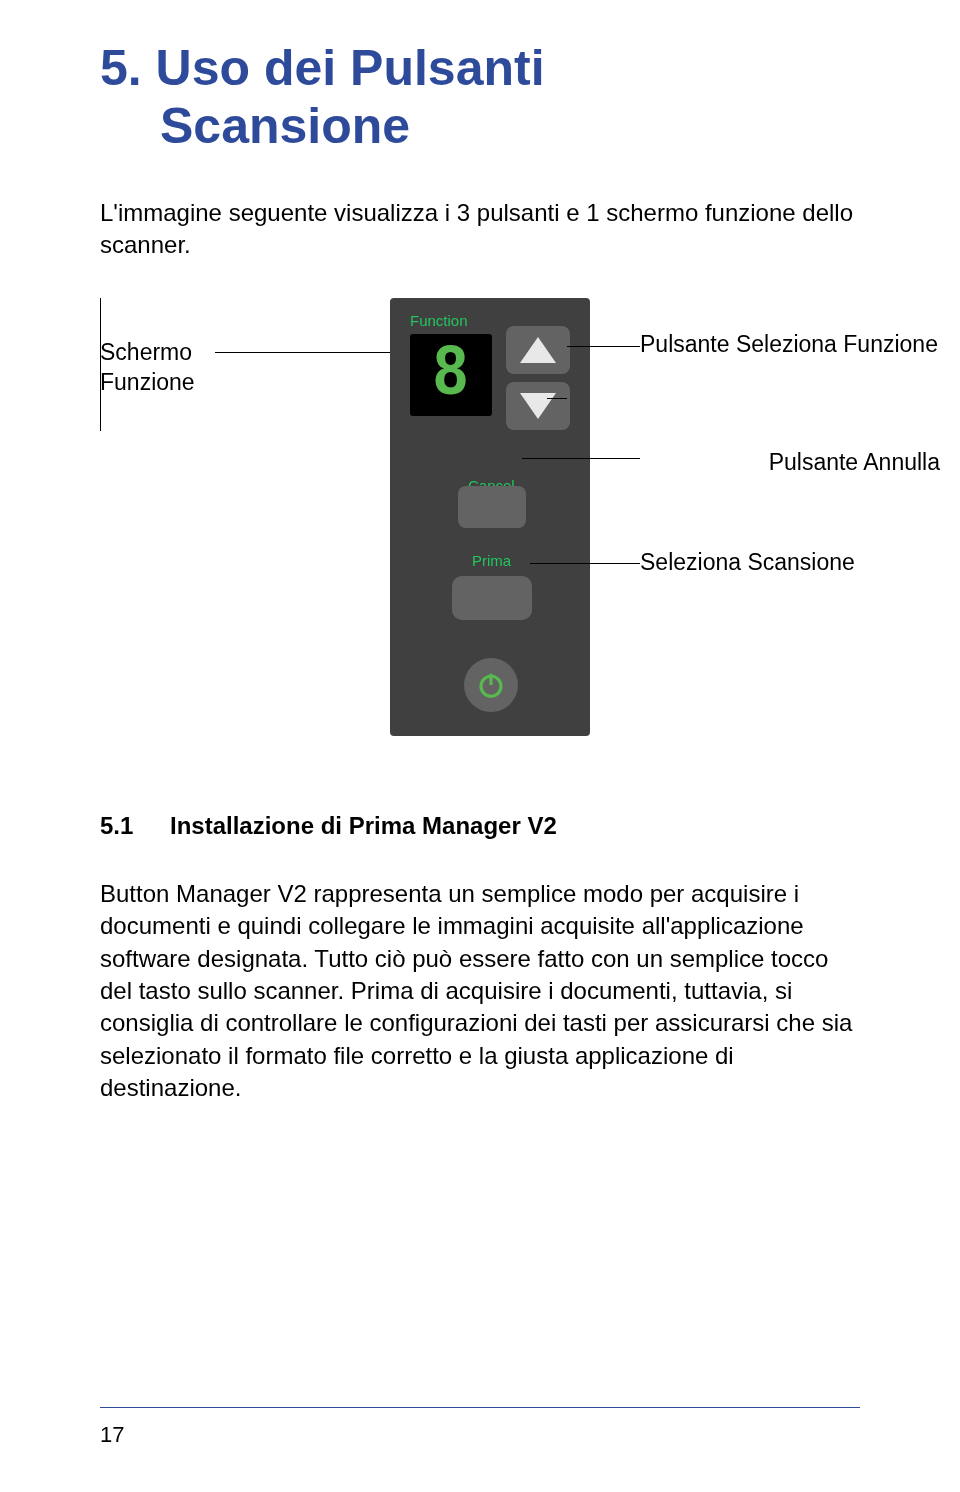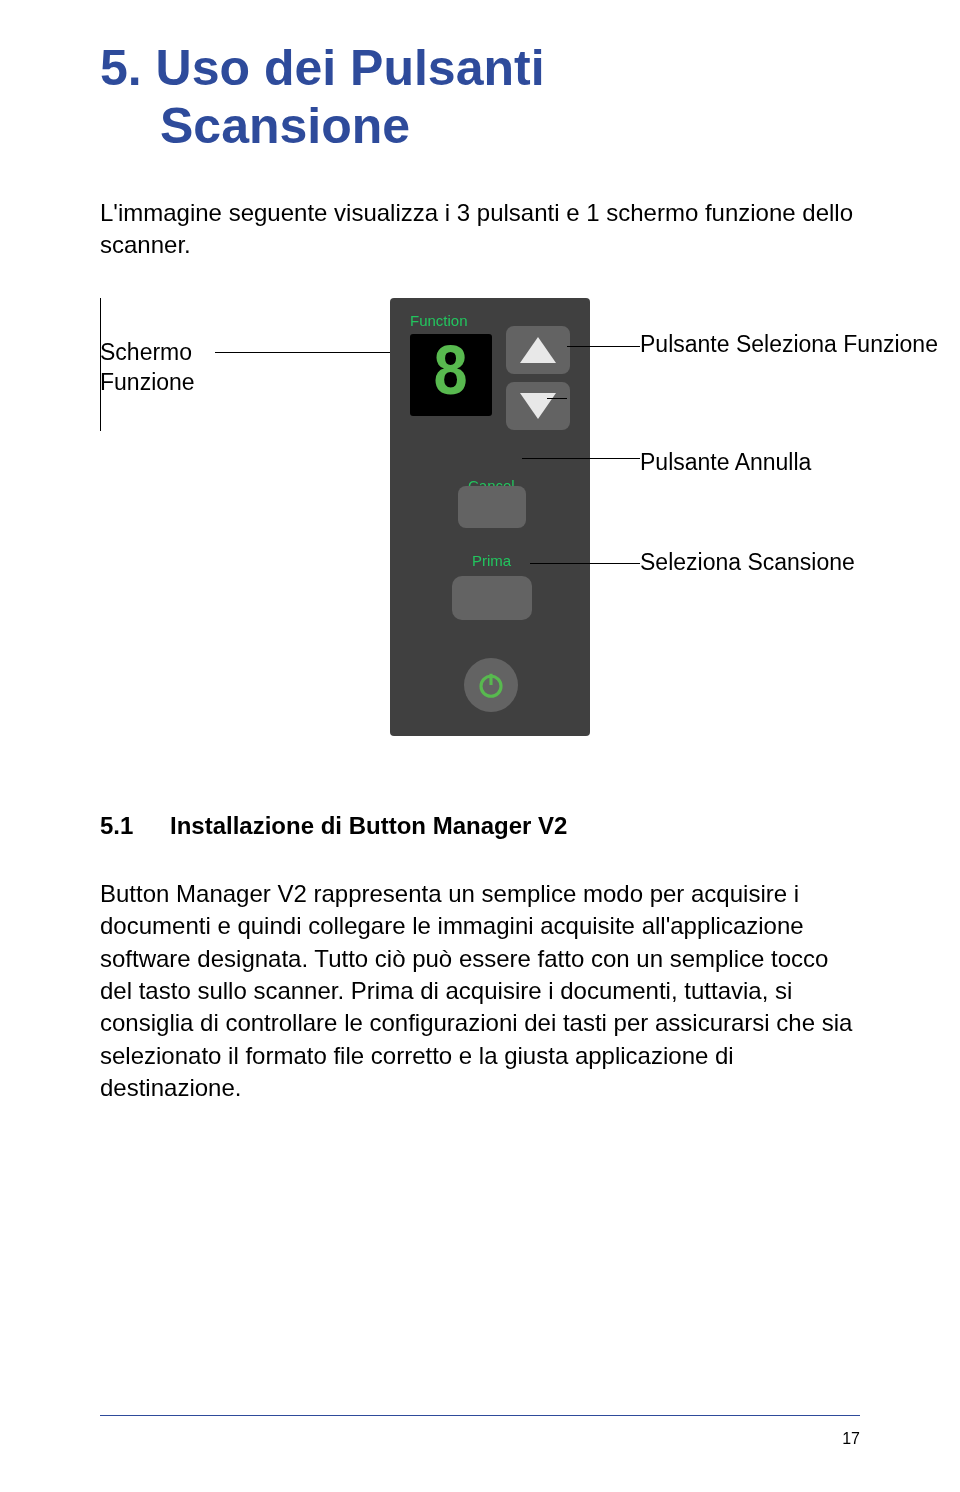--- a/index.html
+++ b/index.html
@@ -33,41 +33,41 @@
 
   .lbl-scan { left: 82px; top: 254px; }
   .scan-btn { position: absolute; left: 62px; top: 278px; width: 80px; height: 44px; background: #636363; border-radius: 10px; }
 
   .pwr-btn { position: absolute; left: 74px; top: 360px; width: 54px; height: 54px; background: #636363; border-radius: 50%; display:flex; align-items:center; justify-content:center; }
   .pwr-btn svg { width: 30px; height: 30px; }
 
   .callout { position: absolute; font-size: 23px; line-height: 1.3; }
   .co-schermo { left: 0; top: 40px; width: 180px; }
   .co-seleziona { left: 540px; top: 32px; width: 300px; }
-  .co-annulla { left: 540px; top: 150px; width: 300px; }
+  .co-annulla { left: 540px; top: 150px; width: 300px; text-align: right; }
   .co-scan { left: 540px; top: 250px; width: 300px; }
 
   .line { position: absolute; background: #000; height: 1px; }
   .ln-schermo { left: 115px; top: 54px; width: 220px; }
   .ln-sel-h  { left: 467px; top: 48px; width: 73px; }
   .ln-sel-v  { left: 467px; top: 48px; width: 1px; height: 52px; background:#000; }
   .ln-sel-h2 { left: 447px; top: 100px; width: 20px; }
   .ln-ann    { left: 422px; top: 160px; width: 118px; }
   .ln-ann-v  { left: 422px; top: 160px; width: 1px; height: 48px; background:#000; }
   .ln-scan   { left: 430px; top: 265px; width: 110px; }
   .ln-scan-v { left: 430px; top: 265px; width: 1px; height: 33px; background:#000; }
 
   .section-title { font-weight: bold; font-size: 24px; margin: 34px 0 38px 0; }
   .section-title .num { display:inline-block; width: 70px; }
 
   .body-text { font-size: 24px; line-height: 1.35; }
 
   .footer { position: absolute; left: 100px; right: 100px; bottom: 44px; }
   .footer-line { border: none; border-top: 1.5px solid #2e4b9b; margin-bottom: 14px; }
-  .page-number { text-align: right; font-size: 16px; }
+  .page-number { text-align: left; font-size: 22px; }
 </style>
 </head>
 <body>
 
 <div class="page">
 
   <h1 class="heading">
     <span class="heading-line1">5. Uso dei Pulsanti</span>
     <span class="heading-line2">Scansione</span>
   </h1>
@@ -113,21 +113,21 @@
     <div class="callout co-annulla">Pulsante Annulla</div>
     <div class="line ln-ann"></div>
     <div class="ln-ann-v"></div>
 
     <div class="callout co-scan">Seleziona Scansione</div>
     <div class="line ln-scan"></div>
     <div class="ln-scan-v"></div>
   </div>
 
   <div class="section-title">
-    <span class="num">5.1</span><span>Installazione di Button Manager V2</span>
+    <span class="num">5.1</span><span>Installazione di Prima Manager V2</span>
   </div>
 
   <p class="body-text">Button Manager V2 rappresenta un semplice modo per acquisire i documenti e quindi collegare le immagini acquisite all'applicazione software designata. Tutto ciò può essere fatto con un semplice tocco del tasto sullo scanner. Prima di acquisire i documenti, tuttavia, si consiglia di controllare le configurazioni dei tasti per assicurarsi che sia selezionato il formato file corretto e la giusta applicazione di destinazione.</p>
 
   <div class="footer">
     <hr class="footer-line">
     <div class="page-number">17</div>
   </div>
 
 </div>

